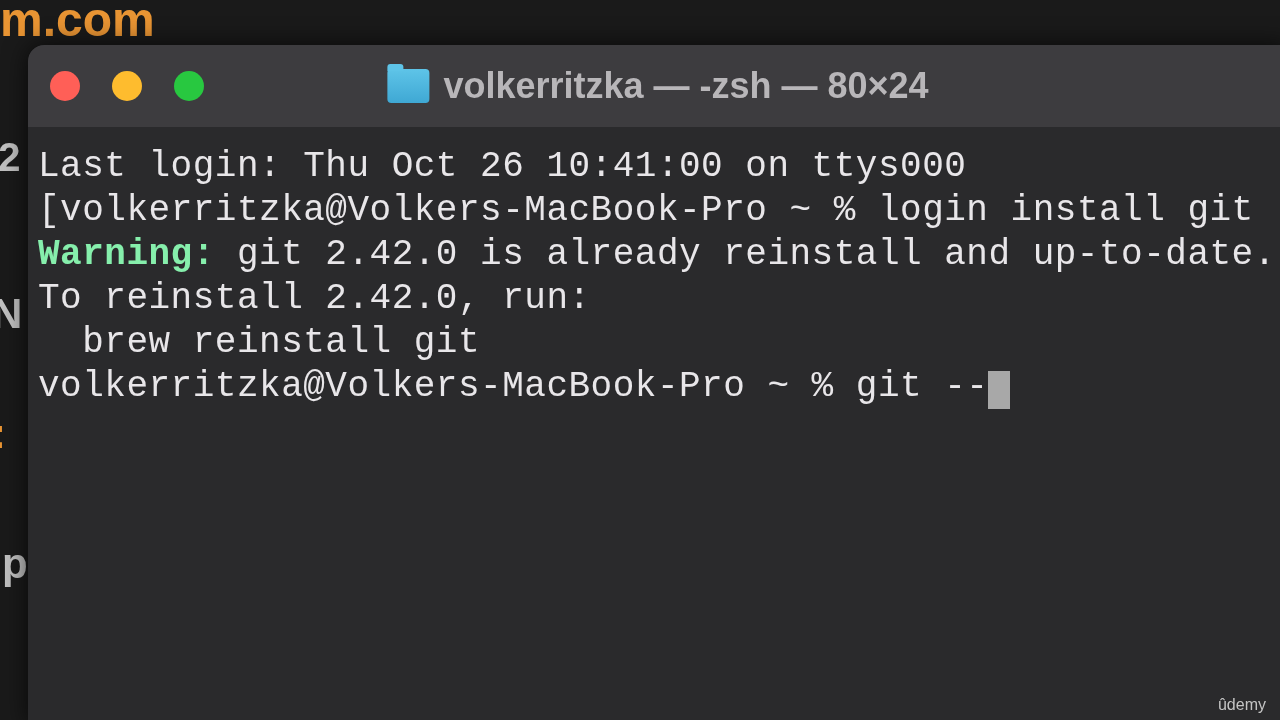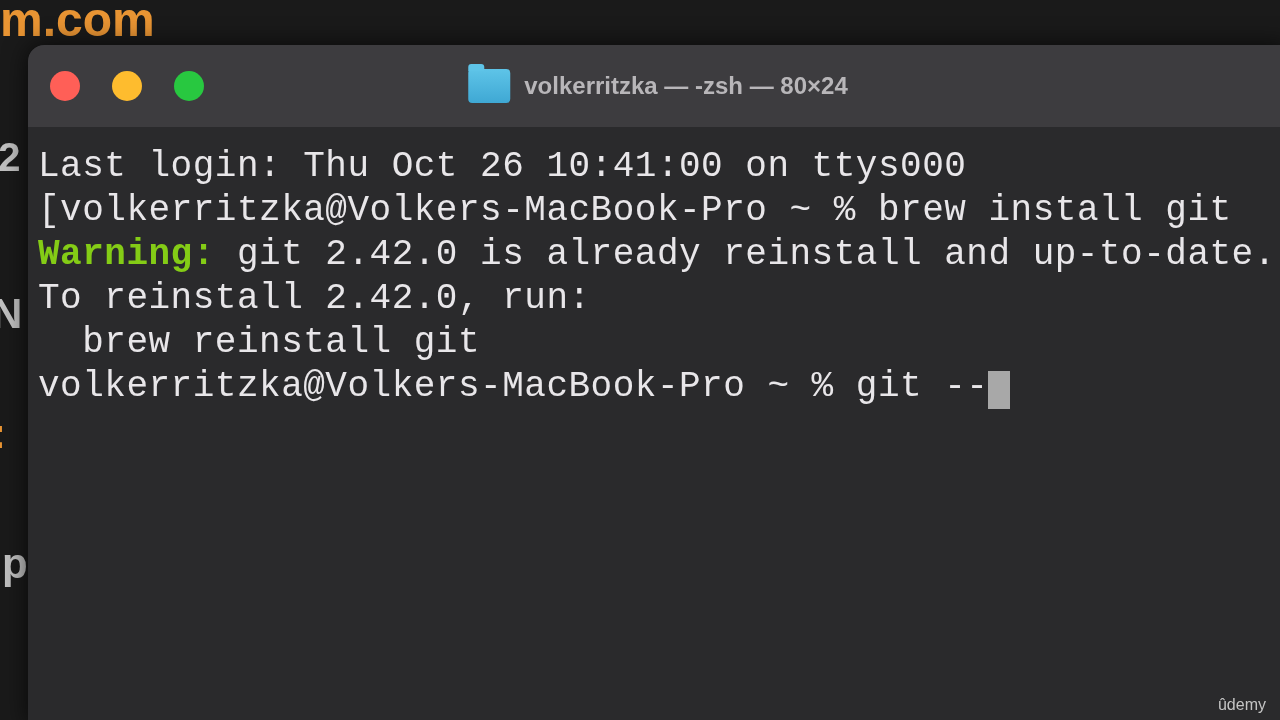--- a/index.html
+++ b/index.html
@@ -102,38 +102,38 @@
       position: absolute;
       top: -5px;
       left: 0;
       width: 16px;
       height: 7px;
       background: #5ec4e8;
       border-radius: 3px 3px 0 0;
     }
     .title-text {
       color: #b8b6b9;
-      font-size: 24px;
+      font-size: 36px;
       font-weight: bold;
       font-family: -apple-system, BlinkMacSystemFont, sans-serif;
       white-space: nowrap;
     }
     .terminal-body {
       padding: 18px 0 0 0;
       color: #e8e6e9;
       font-size: 36px;
       line-height: 1.22;
       letter-spacing: 0.5px;
     }
     .terminal-line {
       white-space: pre;
       padding-left: 10px;
     }
     .warning-text {
-      color: #84cc16;
+      color: #86efac;
       font-weight: bold;
     }
     .cursor-block {
       display: inline-block;
       width: 22px;
       height: 38px;
       background: #a8a8a8;
       vertical-align: text-bottom;
       margin-bottom: -2px;
     }
@@ -162,21 +162,21 @@
       <div class="traffic-light minimize-btn"></div>
       <div class="traffic-light maximize-btn"></div>
     </div>
     <div class="title-content">
       <div class="folder-icon"></div>
       <div class="title-text">volkerritzka — -zsh — 80×24</div>
     </div>
   </div>
   <div class="terminal-body">
     <div class="terminal-line">Last login: Thu Oct 26 10:41:00 on ttys000</div>
-    <div class="terminal-line"><span>[</span><span>volkerritzka@Volkers-MacBook-Pro ~ % </span><span>brew install git</span></div>
+    <div class="terminal-line"><span>[</span><span>volkerritzka@Volkers-MacBook-Pro ~ % </span><span>login install git</span></div>
     <div class="terminal-line"><span class="warning-text">Warning:</span><span> git 2.42.0 is already reinstall and up-to-date.</span></div>
     <div class="terminal-line">To reinstall 2.42.0, run:</div>
     <div class="terminal-line">  brew reinstall git</div>
     <div class="terminal-line"><span>volkerritzka@Volkers-MacBook-Pro ~ % </span><span>git --</span><span class="cursor-block"></span></div>
   </div>
 </div>
 
 <div class="udemy-watermark">ûdemy</div>
 
 </body></html>

